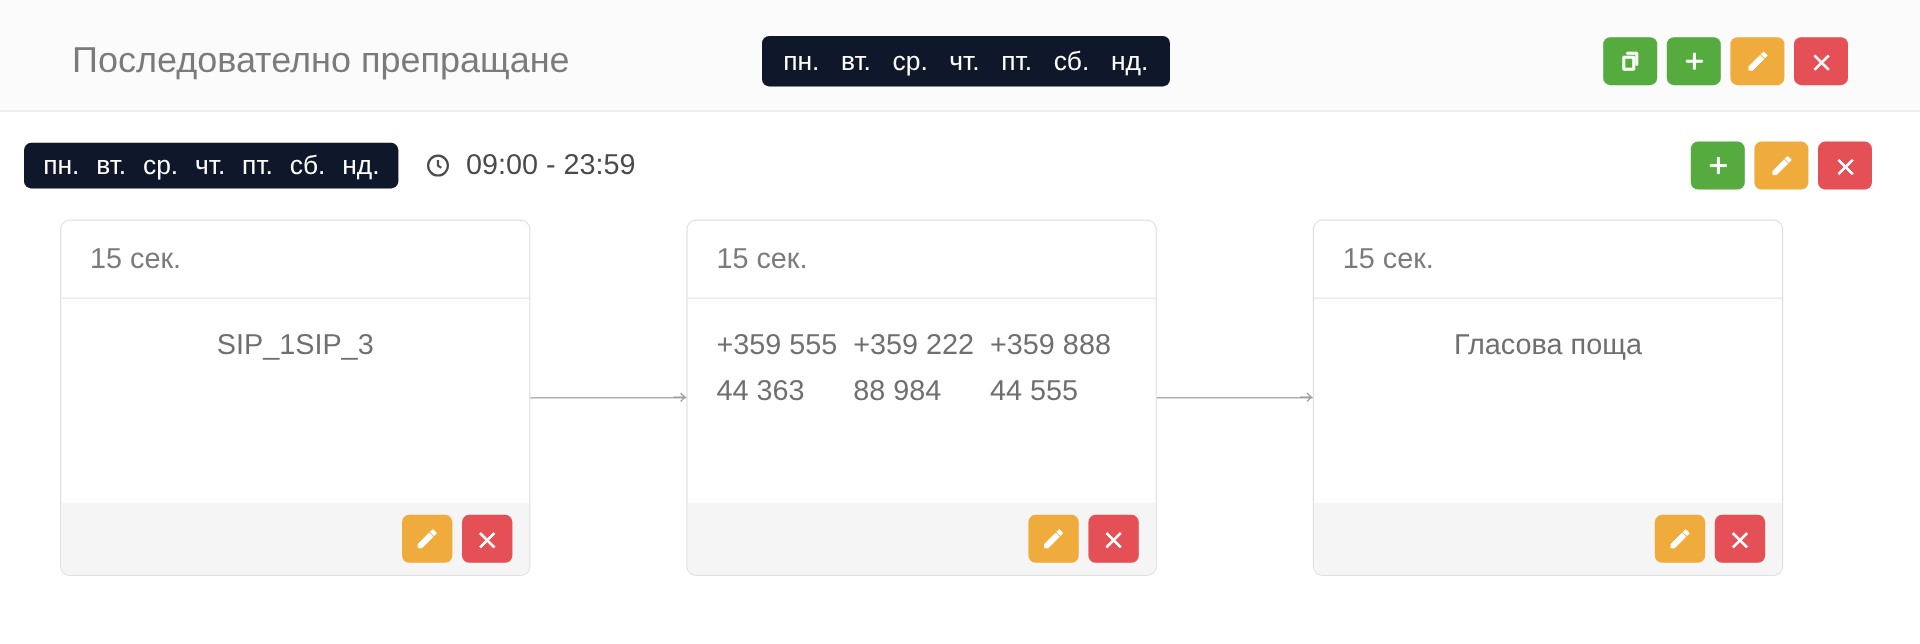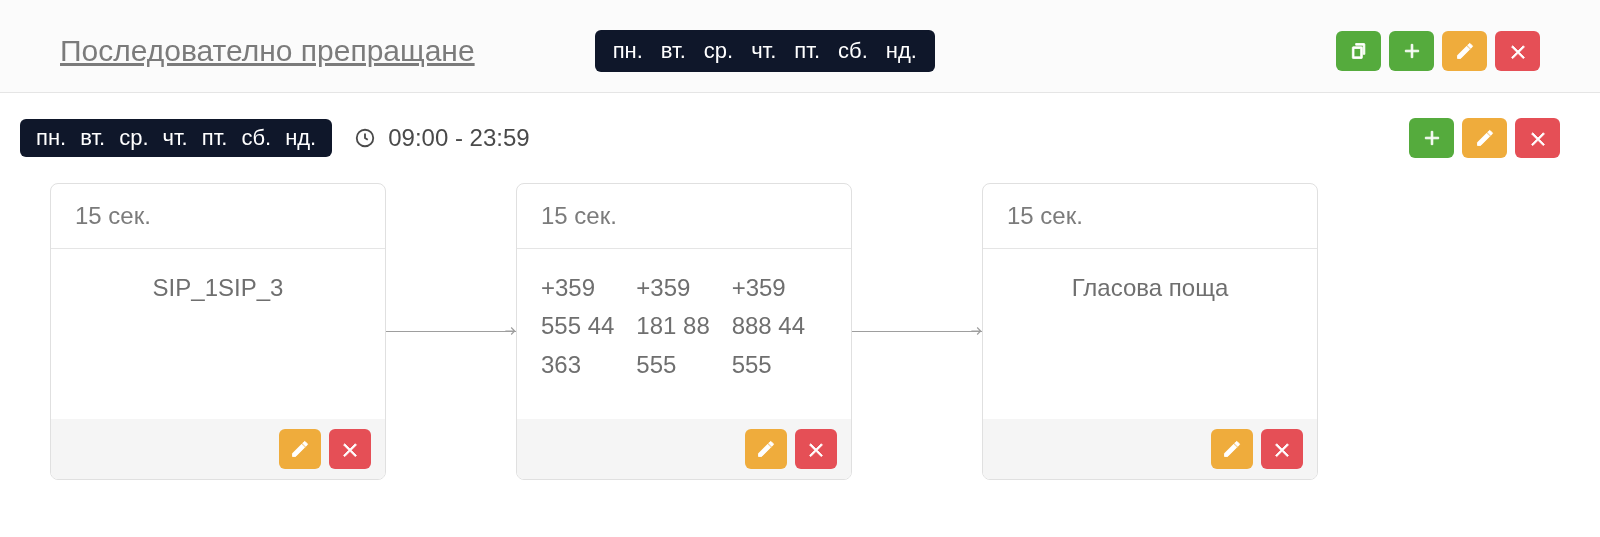--- a/index.html
+++ b/index.html
@@ -11,21 +11,21 @@
     align-items: center;
     padding: 30px 60px 20px 60px;
     border-bottom: 1px solid #e5e5e5;
     background: #fbfbfb;
   }
   .header-title {
     font-size: 30px;
     color: #7b7b7b;
     font-weight: 400;
     flex: 0 0 auto;
-    text-decoration: underline;
+    margin-right: 40px;
   }
   .header-days {
     margin-left: 120px;
   }
   .header-actions {
     margin-left: auto;
     display: flex;
     gap: 8px;
   }
 
@@ -99,21 +99,21 @@
   .arrow svg {
     position: absolute;
     right: -1px;
     top: -7px;
     width: 14px;
     height: 14px;
     fill: #9e9e9e;
   }
 
   .card {
-    width: 336px;
+    width: 392px;
     border: 1px solid #e0e0e0;
     border-radius: 8px;
     background: #fff;
     display: flex;
     flex-direction: column;
     overflow: hidden;
   }
   .card-head {
     padding: 18px 24px;
     border-bottom: 1px solid #e5e5e5;
@@ -245,21 +245,21 @@
     <div class="arrow-line"></div>
     <svg viewBox="0 0 24 24">
         <path d="M4 12l16 0M14 6l6 6-6 6" fill="none" stroke="#9e9e9e" stroke-width="2"></path>
       </svg>
   </div>
 
   <div class="card">
     <div class="card-head">15 сек.</div>
     <div class="card-body">
       <div class="entry">+359 555 44 363</div>
-      <div class="entry">+359 181 88 555</div>
+      <div class="entry">+359 222 88 984</div>
       <div class="entry">+359 888 44 555</div>
     </div>
     <div class="card-foot">
       <div class="btn btn-orange">
         <svg viewBox="0 0 24 24">
             <path d="M3 17.25V21h3.75L17.81 9.94l-3.75-3.75L3 17.25zM20.71 7.04a1 1 0 0 0 0-1.41l-2.34-2.34a1 1 0 0 0-1.41 0l-1.83 1.83 3.75 3.75 1.83-1.83z"></path>
           </svg>
       </div>
       <div class="btn btn-red">
         <svg viewBox="0 0 24 24">

